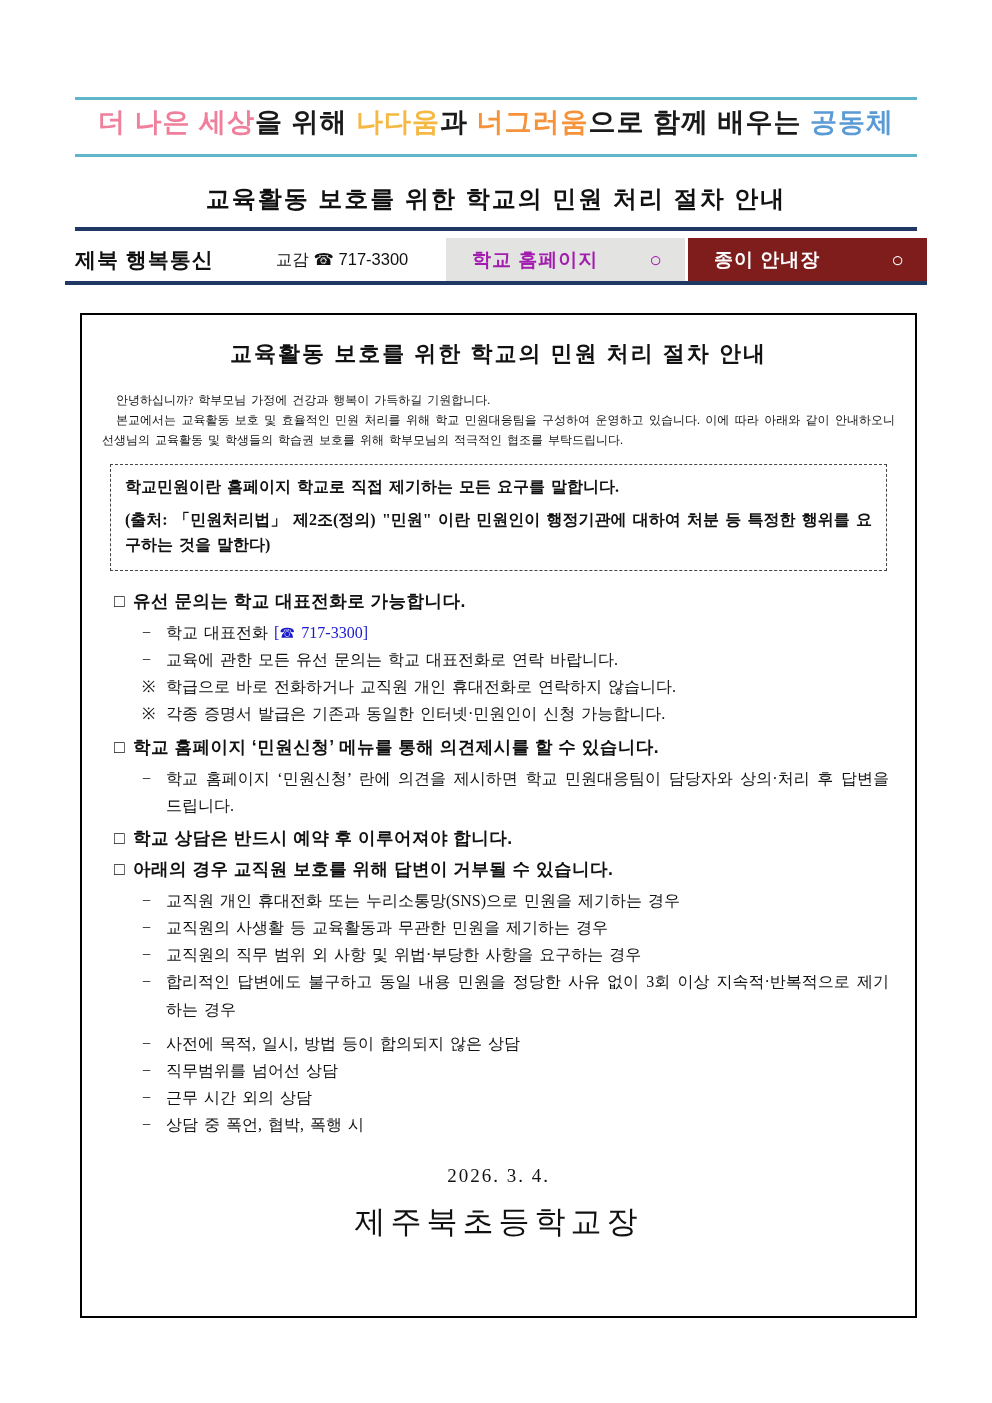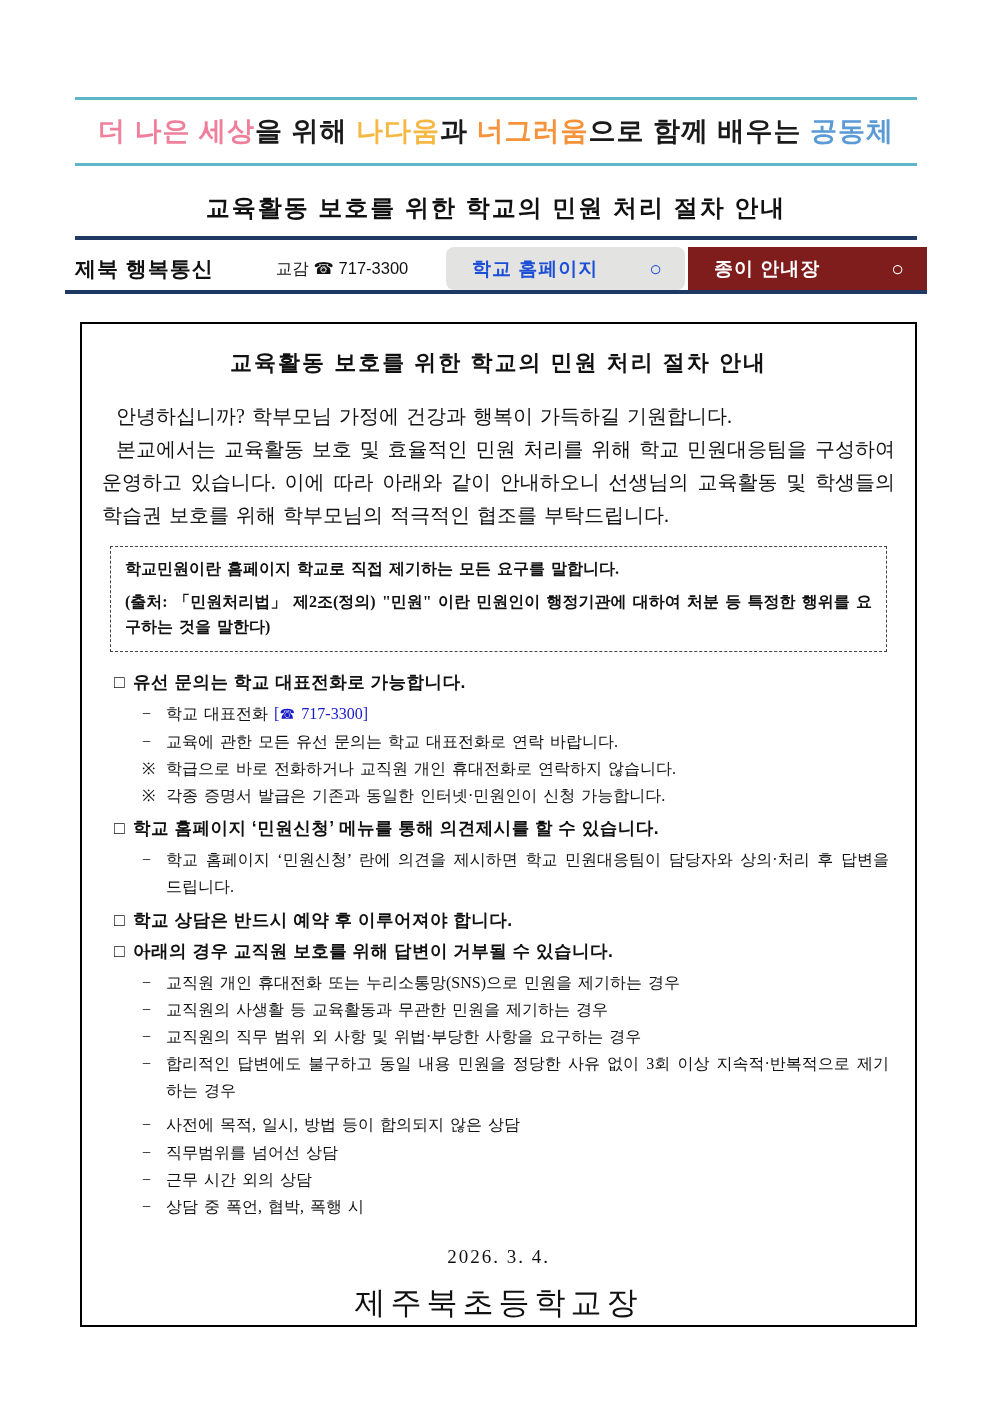--- a/index.html
+++ b/index.html
@@ -9,21 +9,21 @@
     font-family: "Liberation Serif", "DejaVu Serif", serif;
     color: #111;
   }
   .page { width: 100%; height: 100%; padding-top: 97px; }
 
   
   .banner {
     margin: 0 75px;
     border-top: 3px solid #5fb6c9;
     border-bottom: 3px solid #5fb6c9;
-    padding: 13px 0 14px;
+    padding: 4px 0 14px;
     text-align: center;
   }
   .banner-text {
     font-family: "Liberation Sans", "DejaVu Sans", sans-serif;
     font-weight: bold; font-size: 27px; letter-spacing: 1px;
   }
 
   
   .main-title {
     margin: 26px 75px 0;
@@ -68,21 +68,21 @@
     border: 2px solid #000;
     padding: 24px 20px 20px;
   }
   .doc-title {
     text-align: center;
     font-family: "Liberation Sans", "DejaVu Sans", sans-serif;
     font-weight: bold; font-size: 22px; letter-spacing: 2px;
     margin-bottom: 22px;
   }
   .intro p {
-    font-size: 20px; line-height: 1.65; text-indent: 14px;
+    font-size: 12px; line-height: 1.65; text-indent: 14px;
     text-align: justify; word-spacing: 2px;
   }
   .def-box {
     border: 1.5px dashed #444;
     margin: 14px 8px 18px;
     padding: 10px 14px 12px;
   }
   .def-box p {
     font-weight: bold; font-size: 16px; line-height: 1.55;
     text-align: justify; word-spacing: 2px;
@@ -118,21 +118,21 @@
   <div class="banner">
     <div class="banner-text"><span style="color: rgb(239, 127, 155);">더 나은 세상</span><span style="color: rgb(26, 26, 26);">을 위해 </span><span style="color: rgb(245, 184, 67);">나다움</span><span style="color: rgb(26, 26, 26);">과 </span><span style="color: rgb(245, 146, 58);">너그러움</span><span style="color: rgb(26, 26, 26);">으로 함께 배우는 </span><span style="color: rgb(91, 155, 213);">공동체</span></div>
   </div>
 
   <div class="main-title">교육활동 보호를 위한 학교의 민원 처리 절차 안내</div>
 
   <div class="info-bar">
     <span class="nl-name">제북 행복통신</span>
     <span class="nl-contact">교감 ☎ 717-3300</span>
     <span class="flex-sp"></span>
-    <div class="opt-cell" style="background: rgb(227, 227, 225); color: #1d4ed8; border-radius: 8px;">
+    <div class="opt-cell" style="background: rgb(227, 227, 225); color: #a21caf;">
       <span>학교 홈페이지</span>
       <span class="circle">○</span>
     </div>
     <div class="opt-cell" style="background: #7f1d1d; color: rgb(255, 255, 255);">
       <span>종이 안내장</span>
       <span class="circle">○</span>
     </div>
   </div>
 
   <div class="doc-box">

